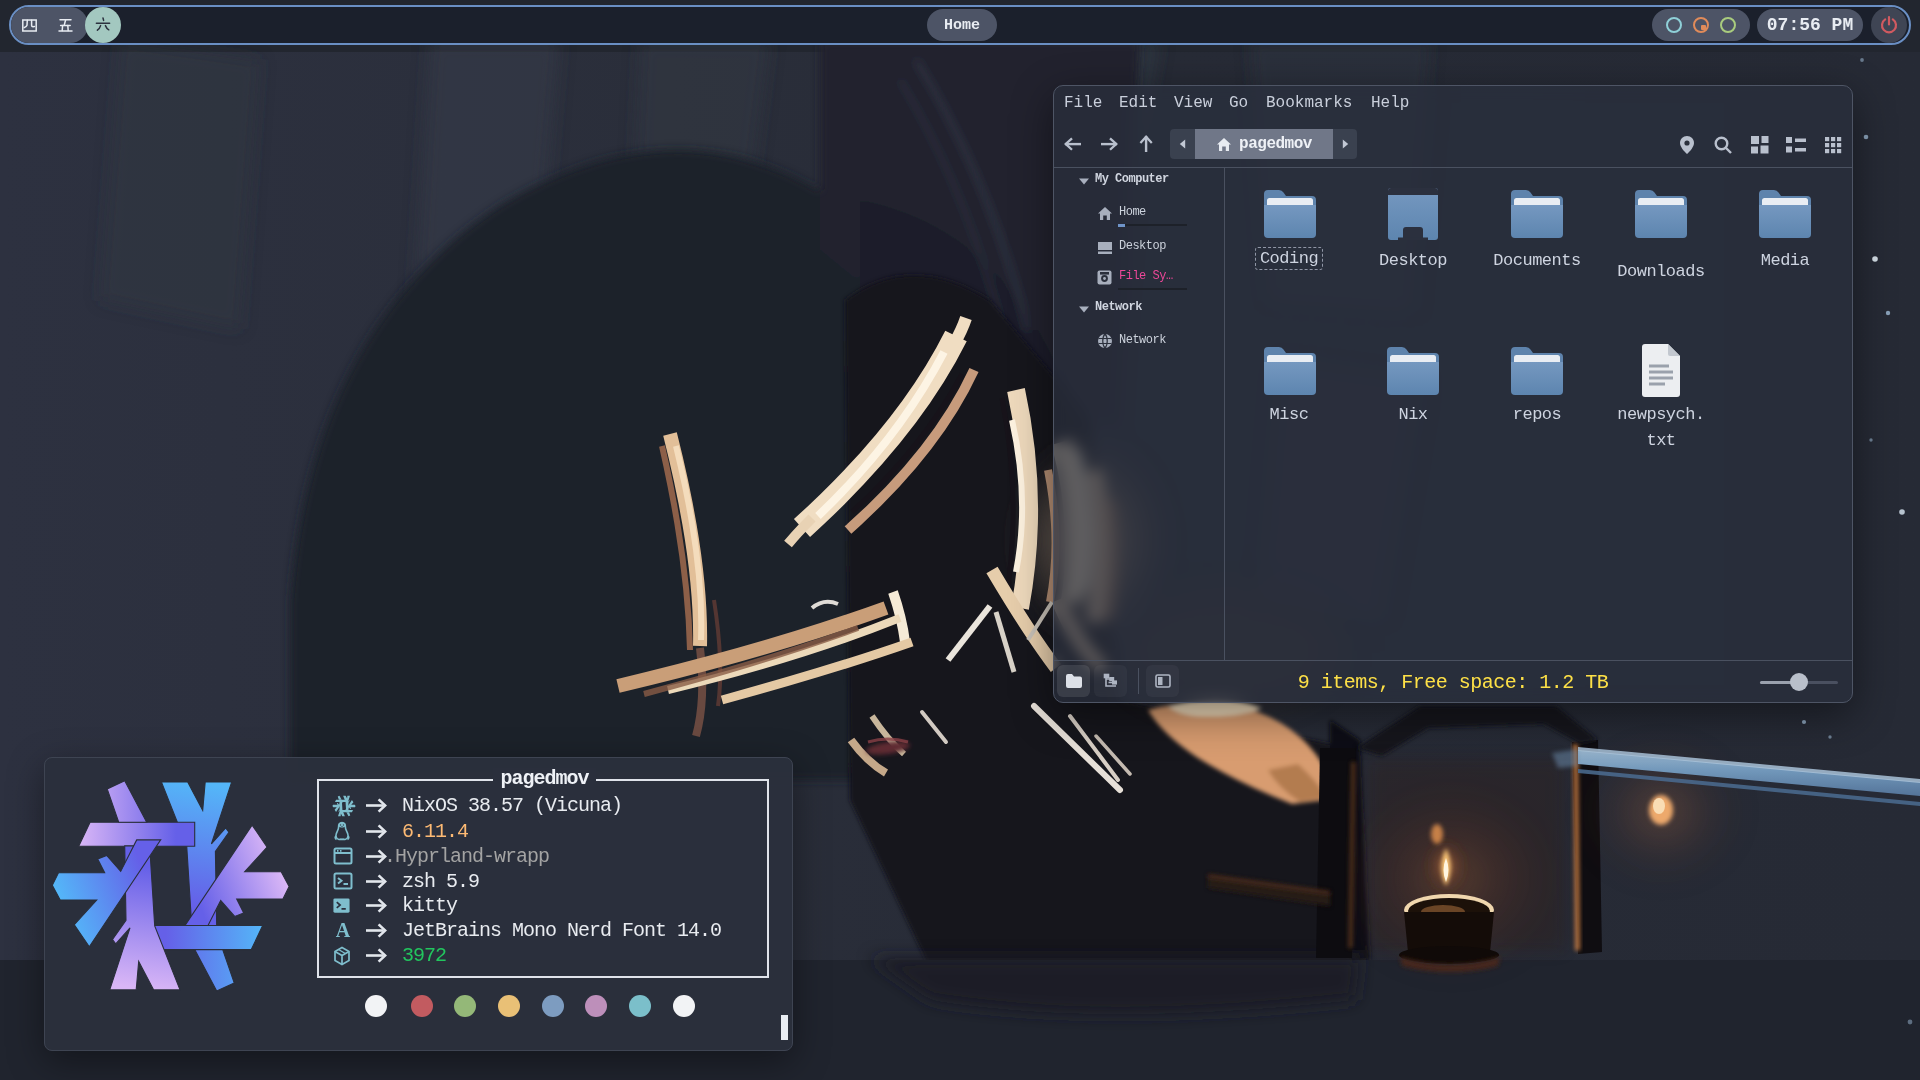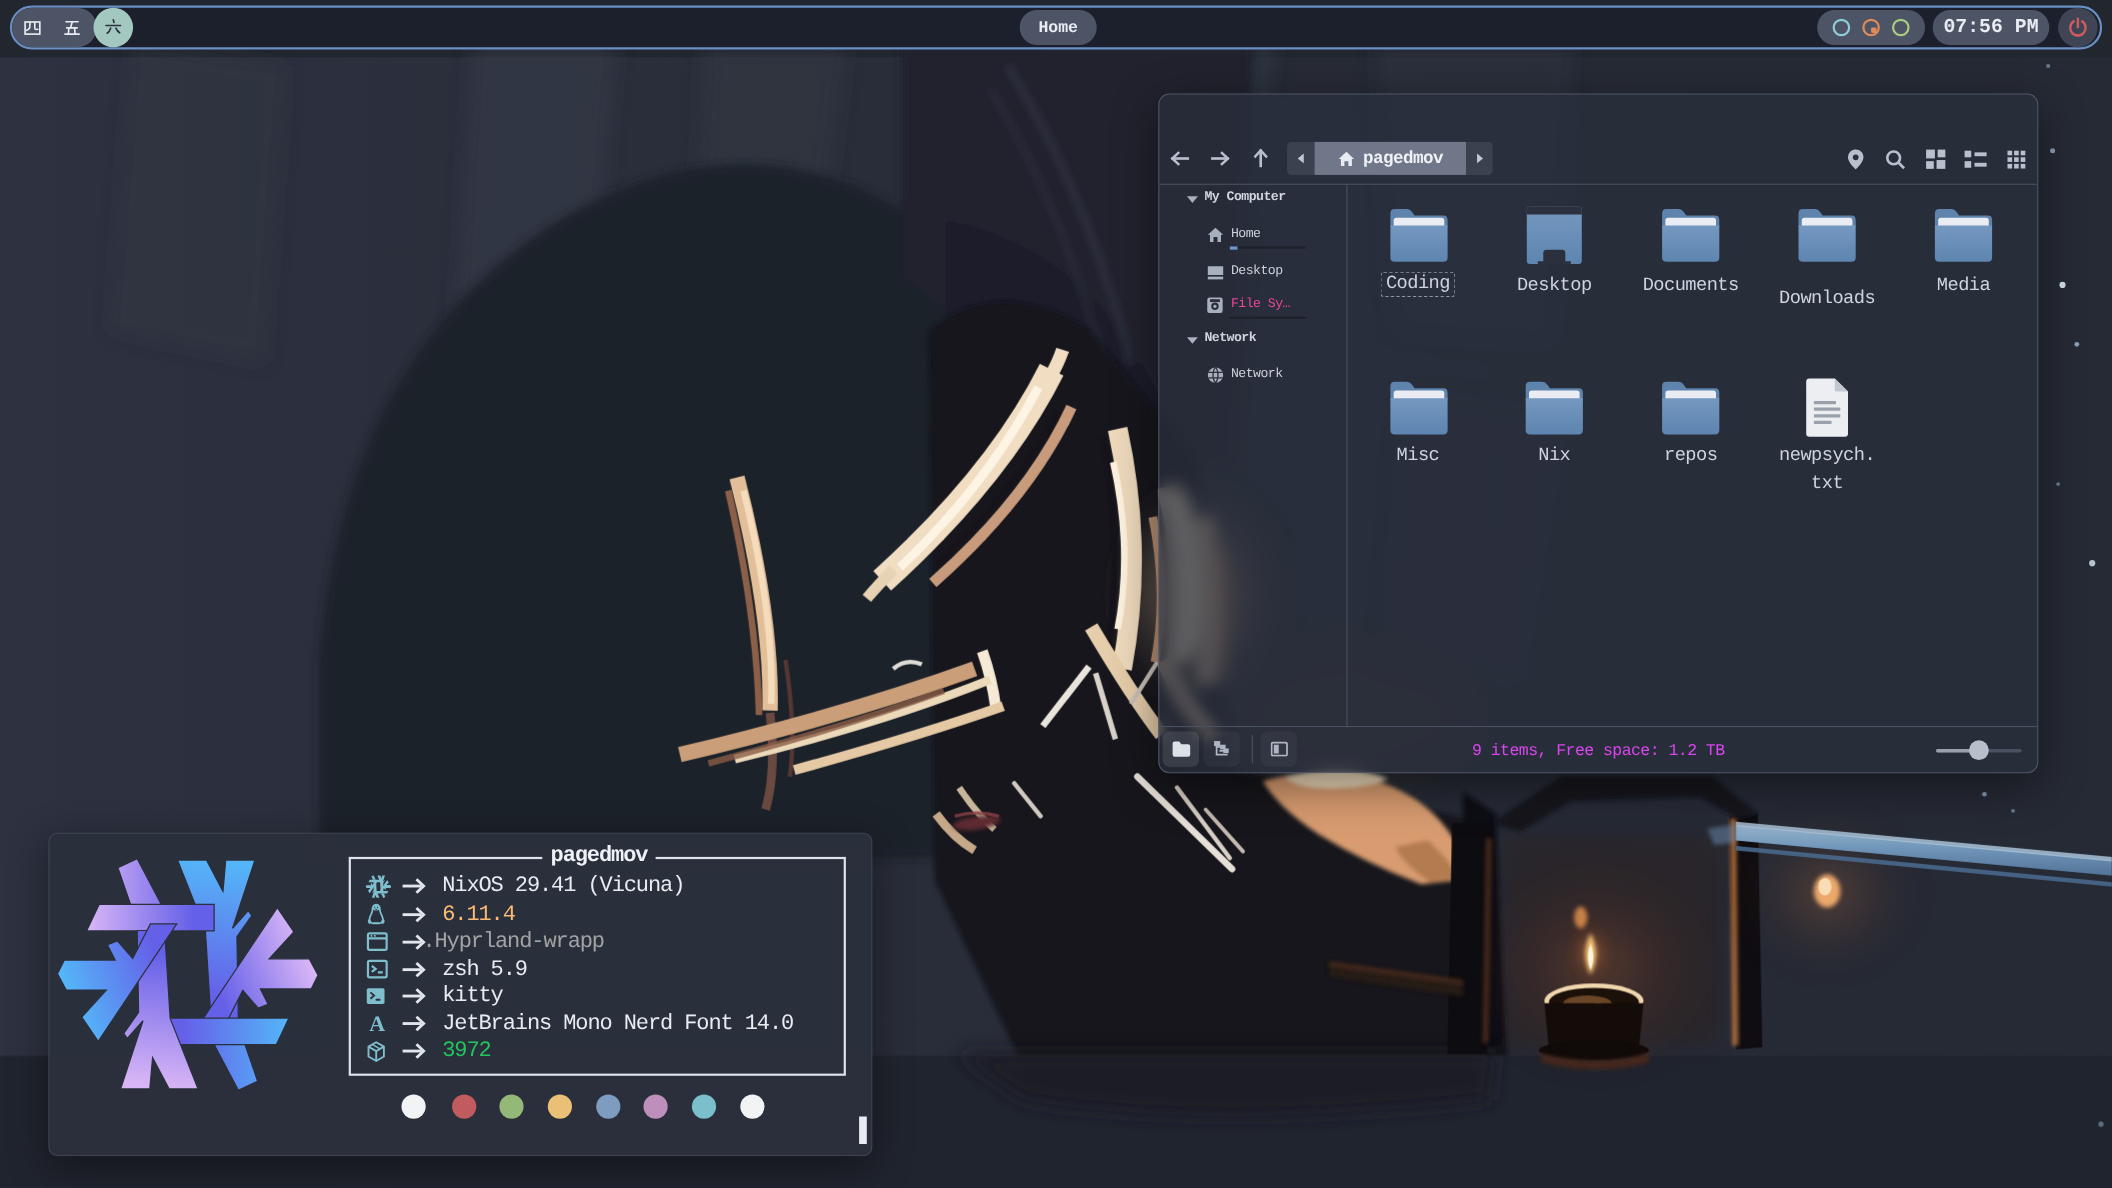--- a/index.html
+++ b/index.html
@@ -263,20 +263,28 @@
     <svg width="20" height="20" viewBox="0 0 20 20">
         <g stroke="#d05a60" stroke-width="2.2" fill="none" stroke-linecap="round">
           <path d="M6.2 4.4 A7 7 0 1 0 13.8 4.4"></path>
           <path d="M10 2 L10 9.5"></path>
         </g>
       </svg>
   </div>
 </div>
 
 <div id="fm">
+  <div id="fmmenu">
+    <span style="left:10px">File</span>
+      <span style="left:65px">Edit</span>
+      <span style="left:120px">View</span>
+      <span style="left:175px">Go</span>
+      <span style="left:212px">Bookmarks</span>
+      <span style="left:317px">Help</span>
+  </div>
   <div id="fmtool">
       <svg width="20" height="16" viewBox="0 0 20 16" style="position:absolute;left:9px;top:14px">
         <g fill="#b9c0cd">
           <rect x="2" y="6.9" width="16" height="2.4"></rect>
           <path d="M8.2 1.6 L1 8.1 L8.2 14.6 L9.8 13 L4.4 8.1 L9.8 3.2 Z"></path>
         </g>
       </svg>
       <svg width="20" height="16" viewBox="0 0 20 16" style="position:absolute;left:45px;top:14px">
         <g fill="#b9c0cd">
           <rect x="2" y="6.9" width="16" height="2.4"></rect>
@@ -467,21 +475,21 @@
           <rect x="7" y="4.8" width="3.4" height="2.6" fill="#aeb5c2"></rect>
           <rect x="9.8" y="8.2" width="3.4" height="2.6" fill="#aeb5c2"></rect>
         </g>
       </svg>
 <div style="position:absolute;left:84px;top:6px;width:1px;height:26px;background:#4a5160"></div>
 <div class="sbbtn" style="left:92px;top:3px"></div>
 <svg width="16" height="14" viewBox="0 0 16 14" style="position:absolute;left:101px;top:12px">
         <rect x="1" y="1" width="14" height="12" rx="1.6" fill="none" stroke="#aeb5c2" stroke-width="1.6"></rect>
         <rect x="3" y="3" width="4.5" height="8" fill="#aeb5c2"></rect>
       </svg>
-<div style="position:absolute;left:0;top:0;width:100%;height:100%;display:flex;align-items:center;justify-content:center;color:#d946ef;font-size:15px;letter-spacing:-0.5px">9 items, Free space: 1.2 TB</div>
+<div style="position:absolute;left:0;top:0;width:100%;height:100%;display:flex;align-items:center;justify-content:center;color:#fde047;font-size:20px;letter-spacing:-0.5px">9 items, Free space: 1.2 TB</div>
 <div style="position:absolute;left:706px;top:19px;width:78px;height:3px;background:#4a5060;border-radius:2px"></div>
 <div style="position:absolute;left:706px;top:19px;width:40px;height:3px;background:#9aa1ad;border-radius:2px"></div>
 <div style="position:absolute;left:736px;top:11px;width:18px;height:18px;border-radius:50%;background:#b9bfca"></div>
     </div>
 </div>
 
 <div id="term">
     <div style="position:absolute;left:272px;top:21px;width:452px;height:199px;border:2px solid #dfe3ea"></div>
     <div style="position:absolute;left:448px;top:10px;width:103px;height:22px;background:#2a2f3c;text-align:center;font-weight:bold;font-size:20px;line-height:22px;color:#eef1f6;letter-spacing:-1.0px">pagedmov</div>
     <div class="trow" style="left:287px;top:35.0px;height:25px;line-height:25px;display:flex;align-items:center"><svg width="24" height="24" viewBox="0 0 24 24">
@@ -495,21 +503,21 @@
           <path d="M81,-61 L96,-39 L74,-14 L110,-14 L118,1 L112,13 L66,13 L73,27 L64,30 L50,14 L34,46 L10,46 Z"></path>
           <path d="M-81,61 L-96,39 L-74,14 L-110,14 L-118,-1 L-112,-13 L-66,-13 L-73,-27 L-64,-30 L-50,-14 L-34,-46 L-10,-46 Z"></path>
         </g>
       </svg></div>
     <div class="trow" style="left:320px;top:35.0px"><svg width="23" height="25" viewBox="0 0 23 25" style="display:block">
         <g fill="#e2e6ec">
           <rect x="1" y="11.2" width="17" height="2.6"></rect>
           <path d="M14.5 5.5 L22 12.5 L14.5 19.5 L12.7 17.7 L18.3 12.5 L12.7 7.3 Z"></path>
         </g>
       </svg></div>
-    <div class="trow" style="left:357px;top:35.0px;line-height:25px;color:#e8ebf0;letter-spacing:-1.0px">NixOS 29.41 (Vicuna)</div>
+    <div class="trow" style="left:357px;top:35.0px;line-height:25px;color:#e8ebf0;letter-spacing:-1.0px">NixOS 38.57 (Vicuna)</div>
     <div class="trow" style="left:287px;top:60.5px;height:25px;line-height:25px;display:flex;align-items:center"><svg width="20" height="22" viewBox="0 0 20 22">
         <g stroke="#7fbecd" stroke-width="1.6" fill="none">
 <path d="M10 2.5 C7.5 2.5 6.5 4.5 6.6 7 C6.7 9.5 5 11.5 4.2 14 C3.4 16.5 4.5 19 7 19.5 L13 19.5 C15.5 19 16.6 16.5 15.8 14 C15 11.5 13.3 9.5 13.4 7 C13.5 4.5 12.5 2.5 10 2.5 Z"></path>
 <path d="M4.5 19.5 C3 18.5 2.5 17 4.2 15.8 M15.5 19.5 C17 18.5 17.5 17 15.8 15.8"></path>
         </g>
 <path d="M10 2.2 C7.8 2.2 6.8 4 6.9 6.5 C8 8 12 8 13.1 6.5 C13.2 4 12.2 2.2 10 2.2 Z" fill="#7fbecd"></path>
 <path d="M8.3 5 L9.1 5 M10.9 5 L11.7 5" stroke="#2a2f3c" stroke-width="1.3"></path>
 <path d="M8.8 6.4 L10 7.4 L11.2 6.4 Z" fill="#2a2f3c"></path>
 <path d="M6 20 L8 18.5 L12 18.5 L14 20 Z" fill="#7fbecd"></path>
       </svg></div>

